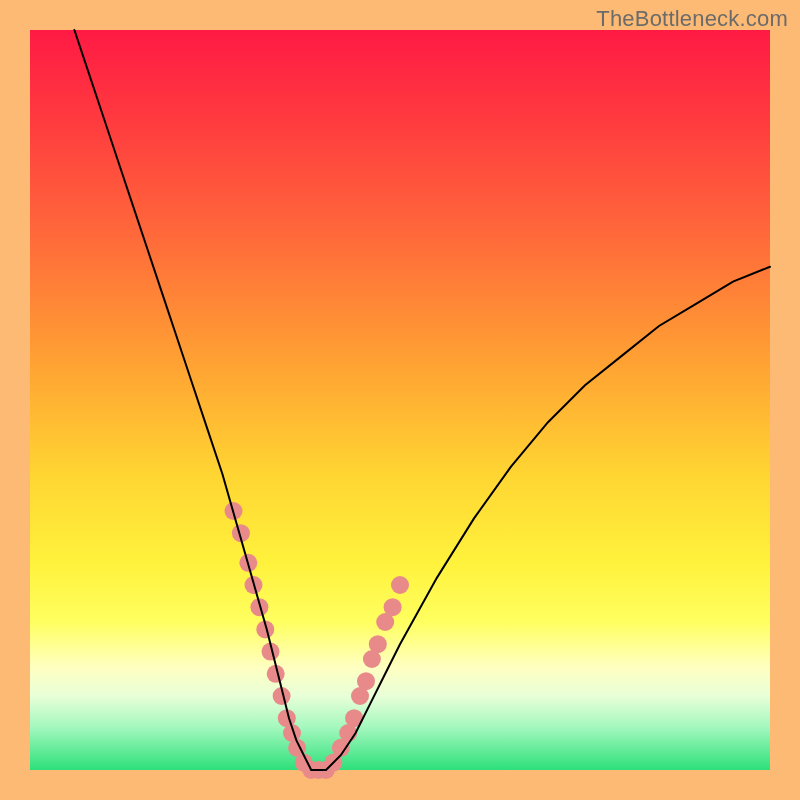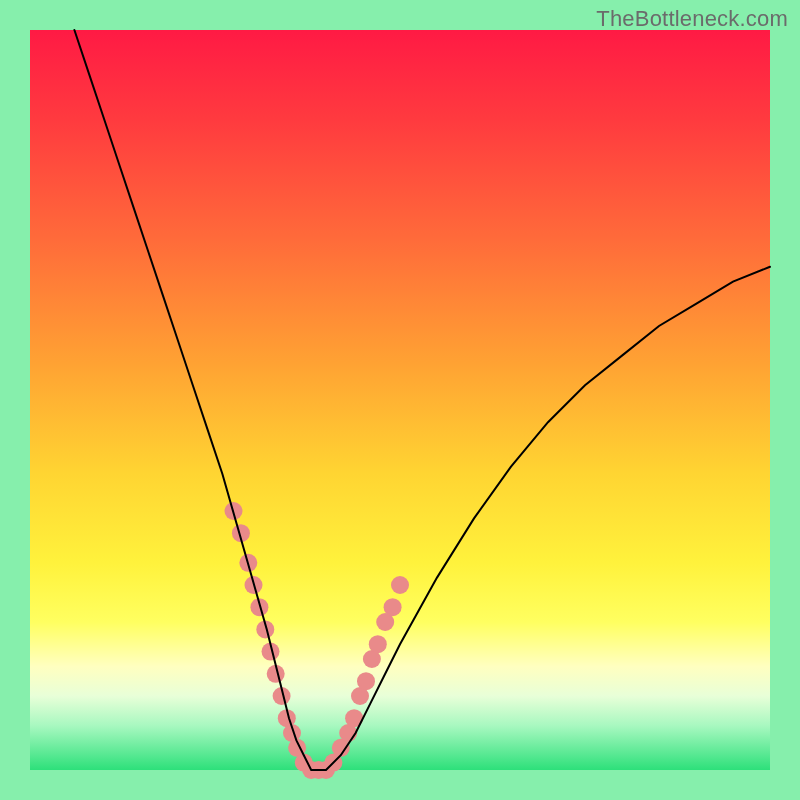--- a/index.html
+++ b/index.html
@@ -9,21 +9,21 @@
     height: 800px;
     background: #000;
     font-family: Arial, Helvetica, sans-serif;
   }
   .frame {
     position: absolute;
     left: 0;
     top: 0;
     width: 800px;
     height: 800px;
-    background: #86efac;
+    background: #fdba74;
   }
   .plot {
     position: absolute;
     left: 30px;
     top: 30px;
     width: 740px;
     height: 740px;
     
     background: linear-gradient(
       to bottom,

